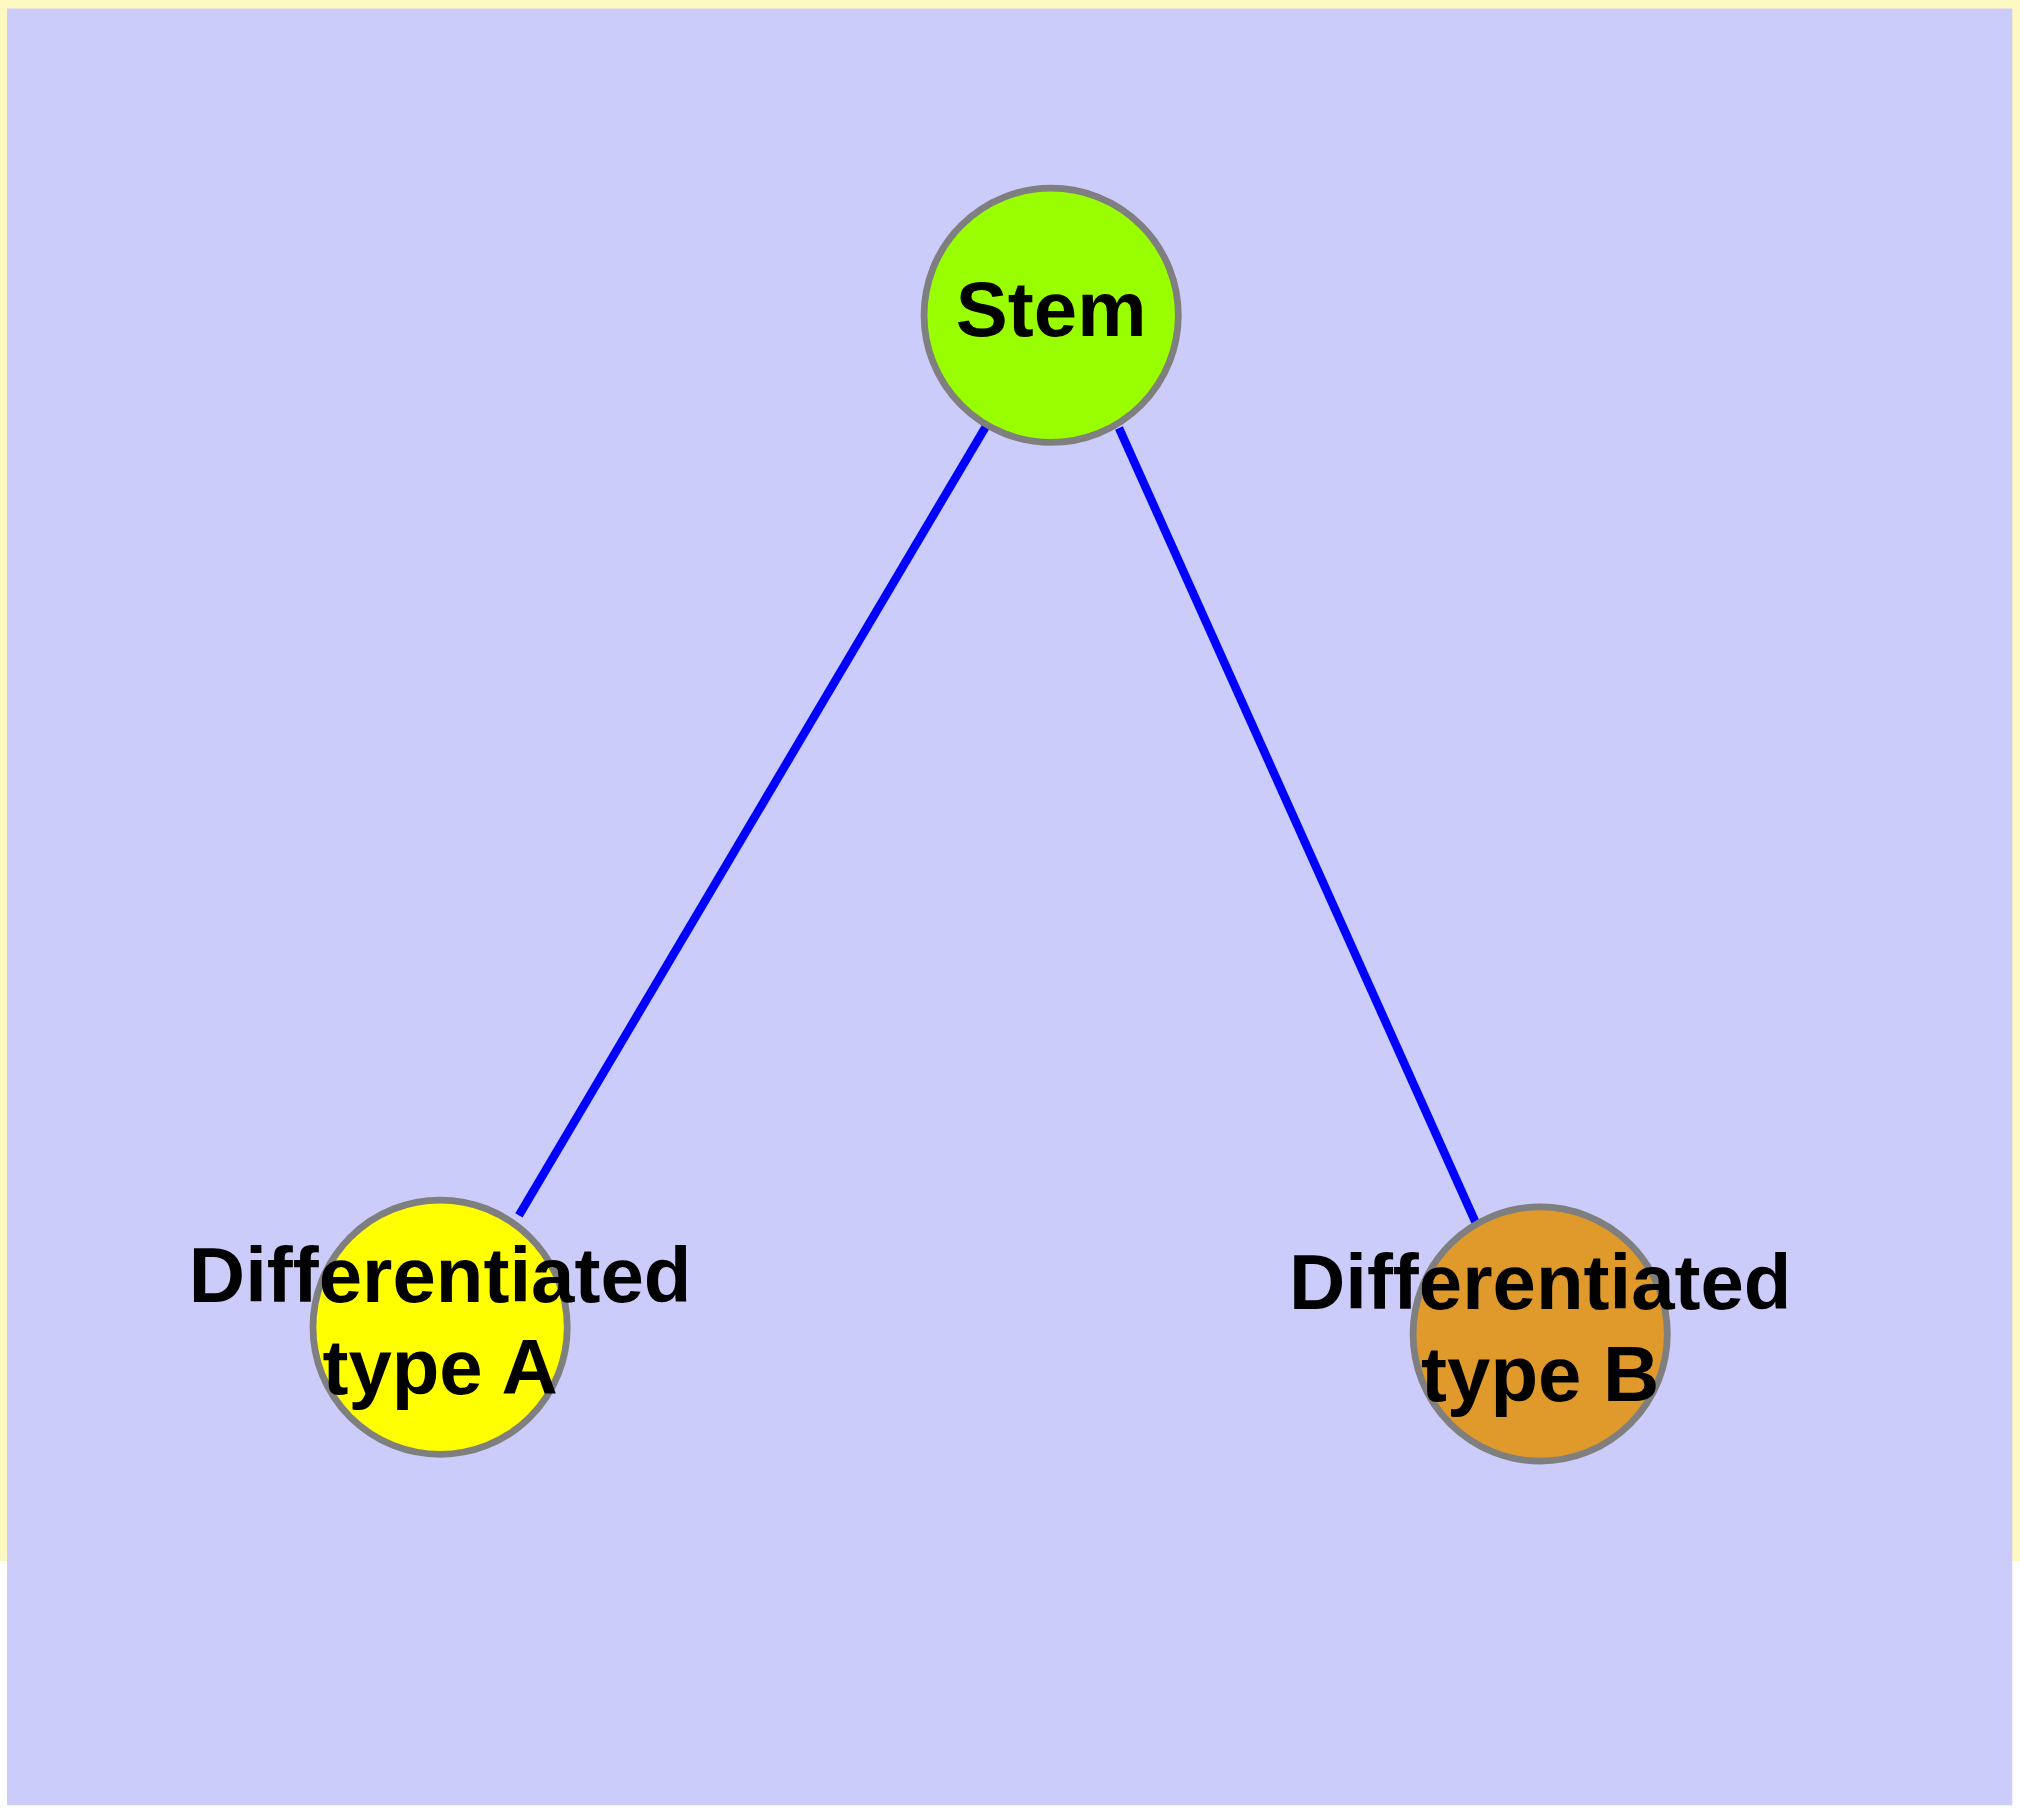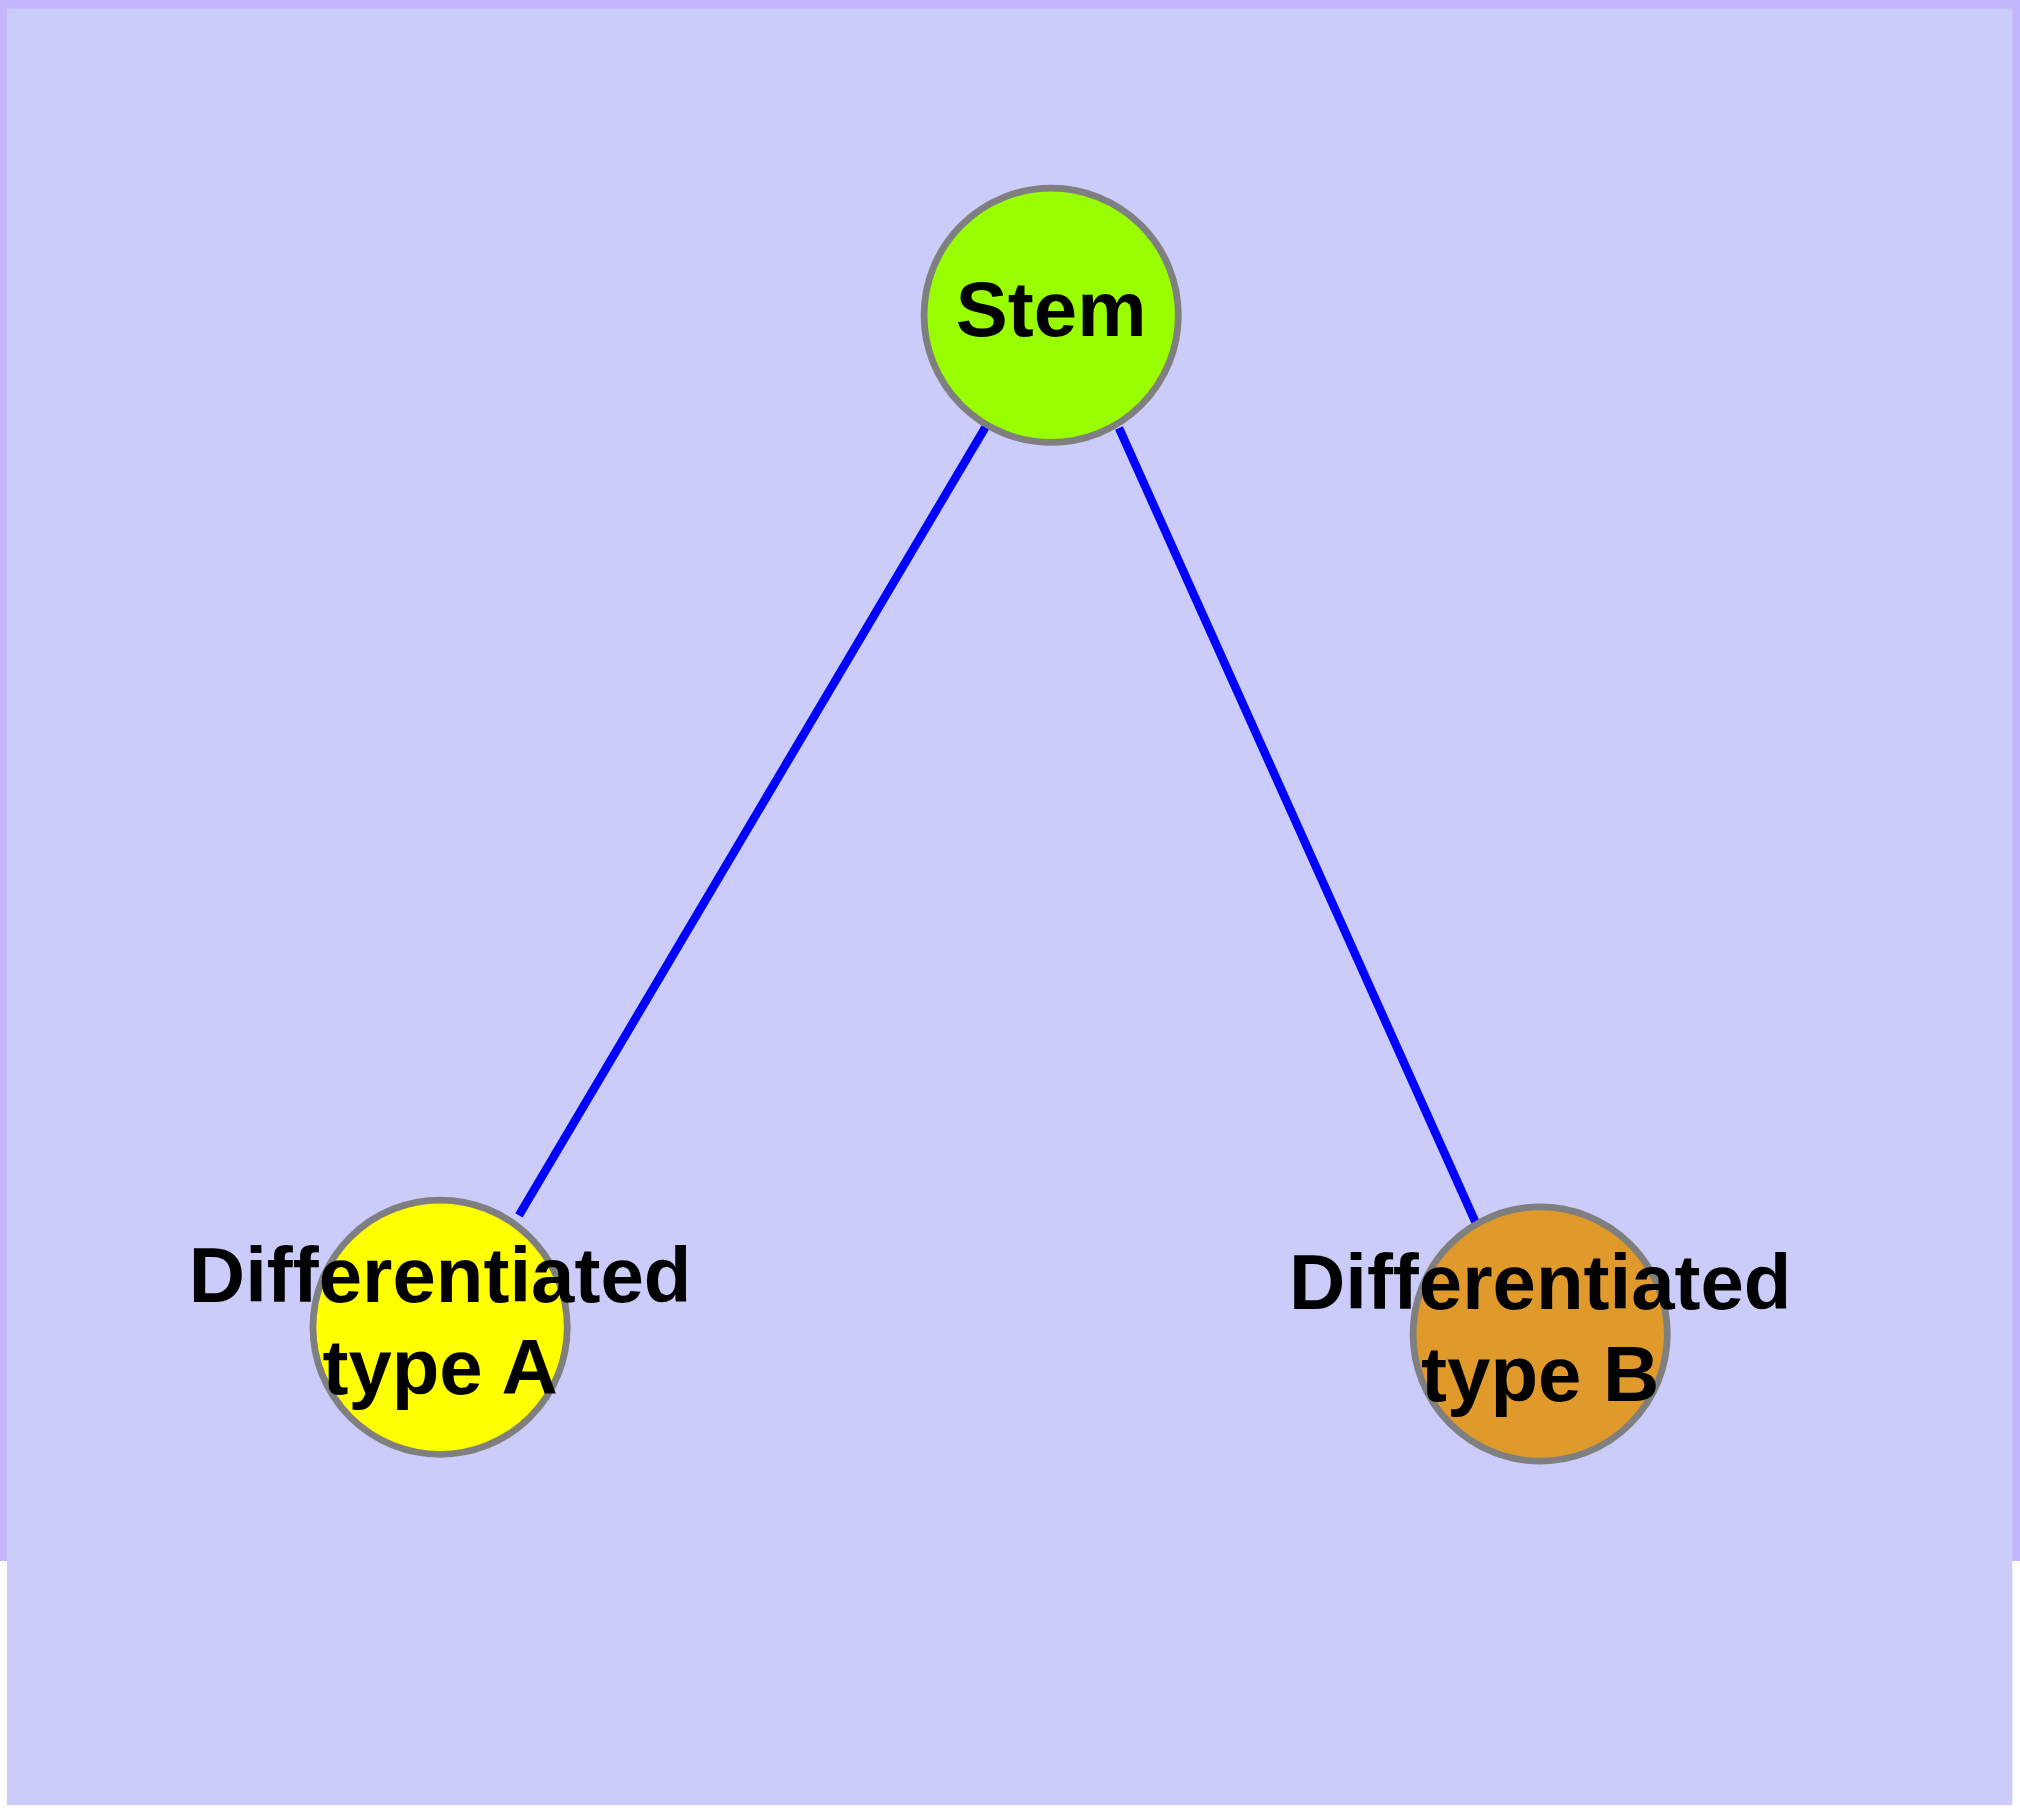--- a/index.html
+++ b/index.html
@@ -10,21 +10,21 @@
   body {
     width: 2021px;
     height: 1812px;
     overflow: hidden;
     font-family: "Liberation Sans", sans-serif;
   }
   #diagram-canvas {
     position: relative;
     width: 2021px;
     height: 1561px;
-    background: #c4b5fd;
+    background: #fef9c3;
   }
   #graph-svg {
     position: absolute;
     left: 0;
     top: 0;
     width: 2021px;
     height: 1812px;
     display: block;
   }
   .node-label {

